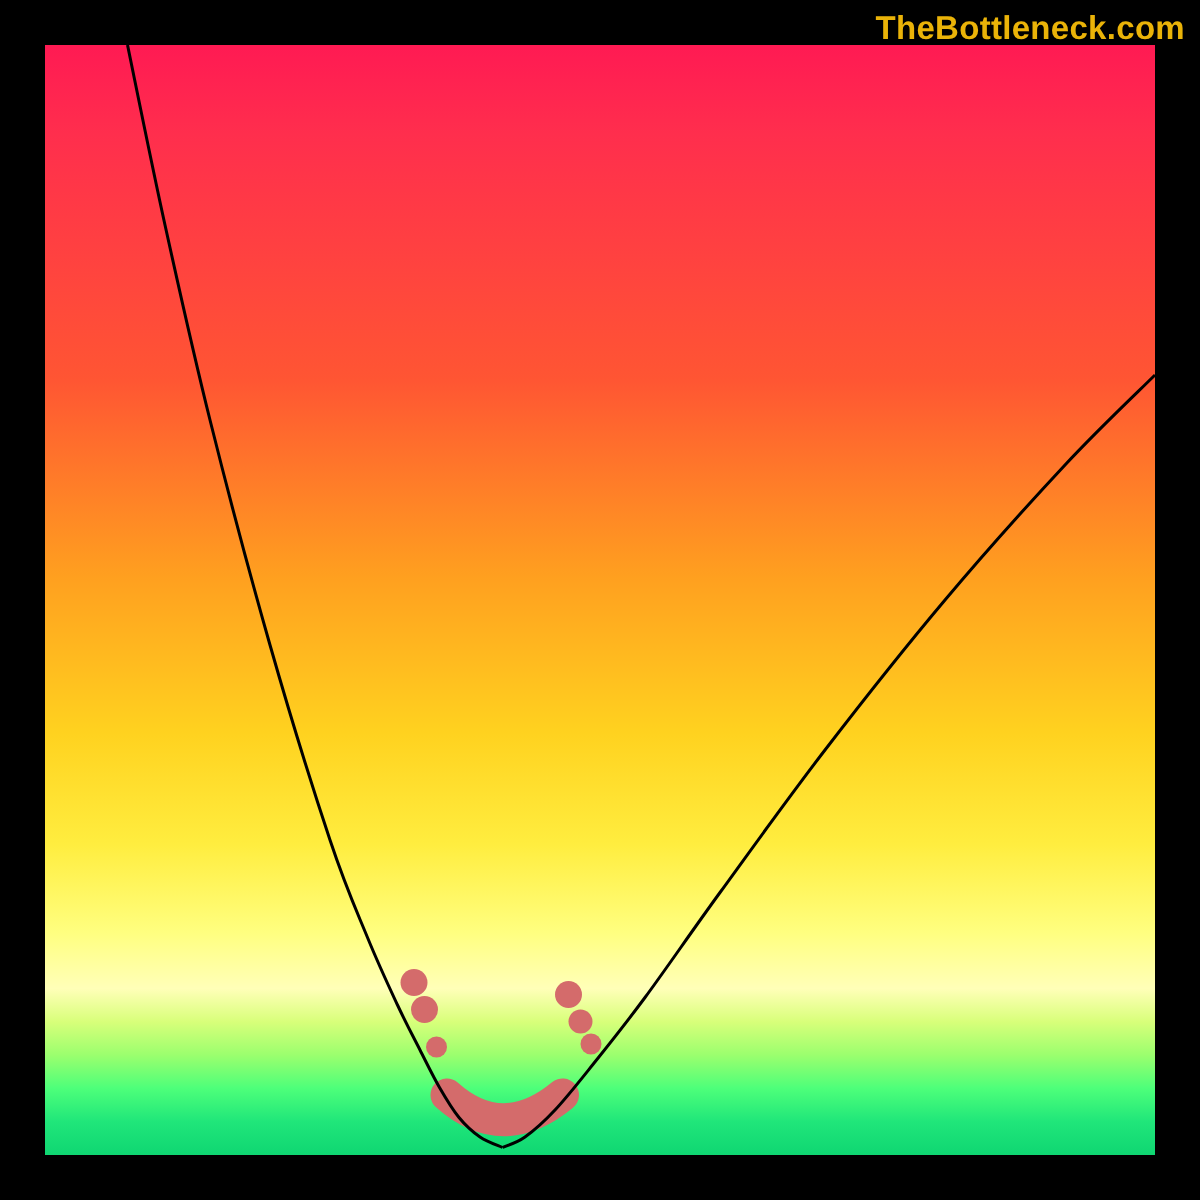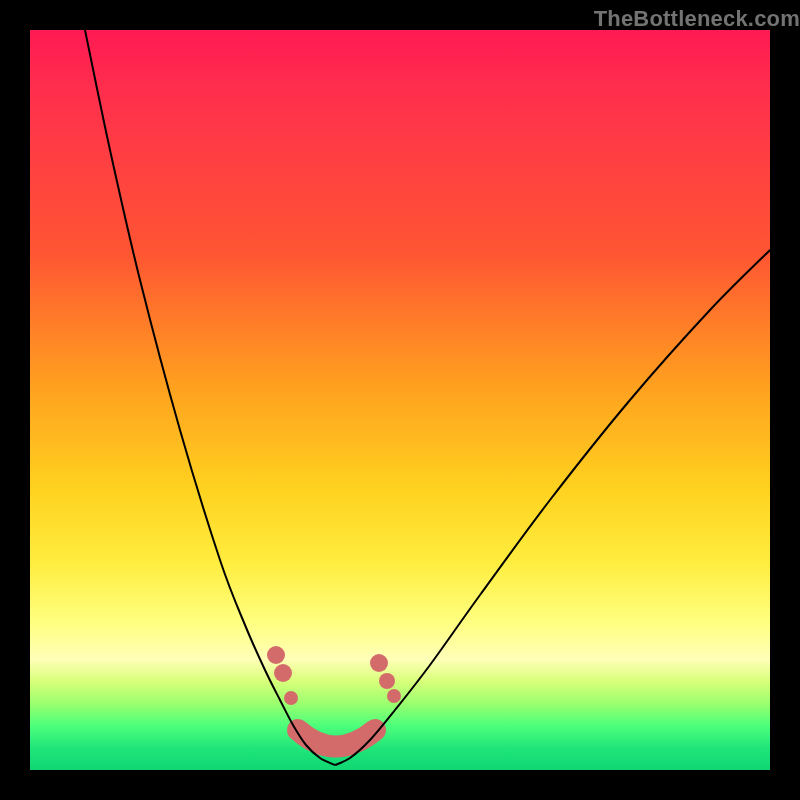--- a/index.html
+++ b/index.html
@@ -35,22 +35,22 @@
       #d8ff7a 88%,
       #9bff6e 91%,
       #4dff7a 94%,
       #20e67a 97%,
       #0fd672 100%
     );
   }
   .watermark {
     position: absolute;
     top: 6px;
-    right: 0;
-    color: #737373;
+    right: 10px;
+    color: #eab308;
     font-size: 22px;
     font-weight: 600;
     letter-spacing: 0.2px;
     user-select: none;
   }
   svg.curve {
     position: absolute;
     inset: 0;
   }
   .dot {

